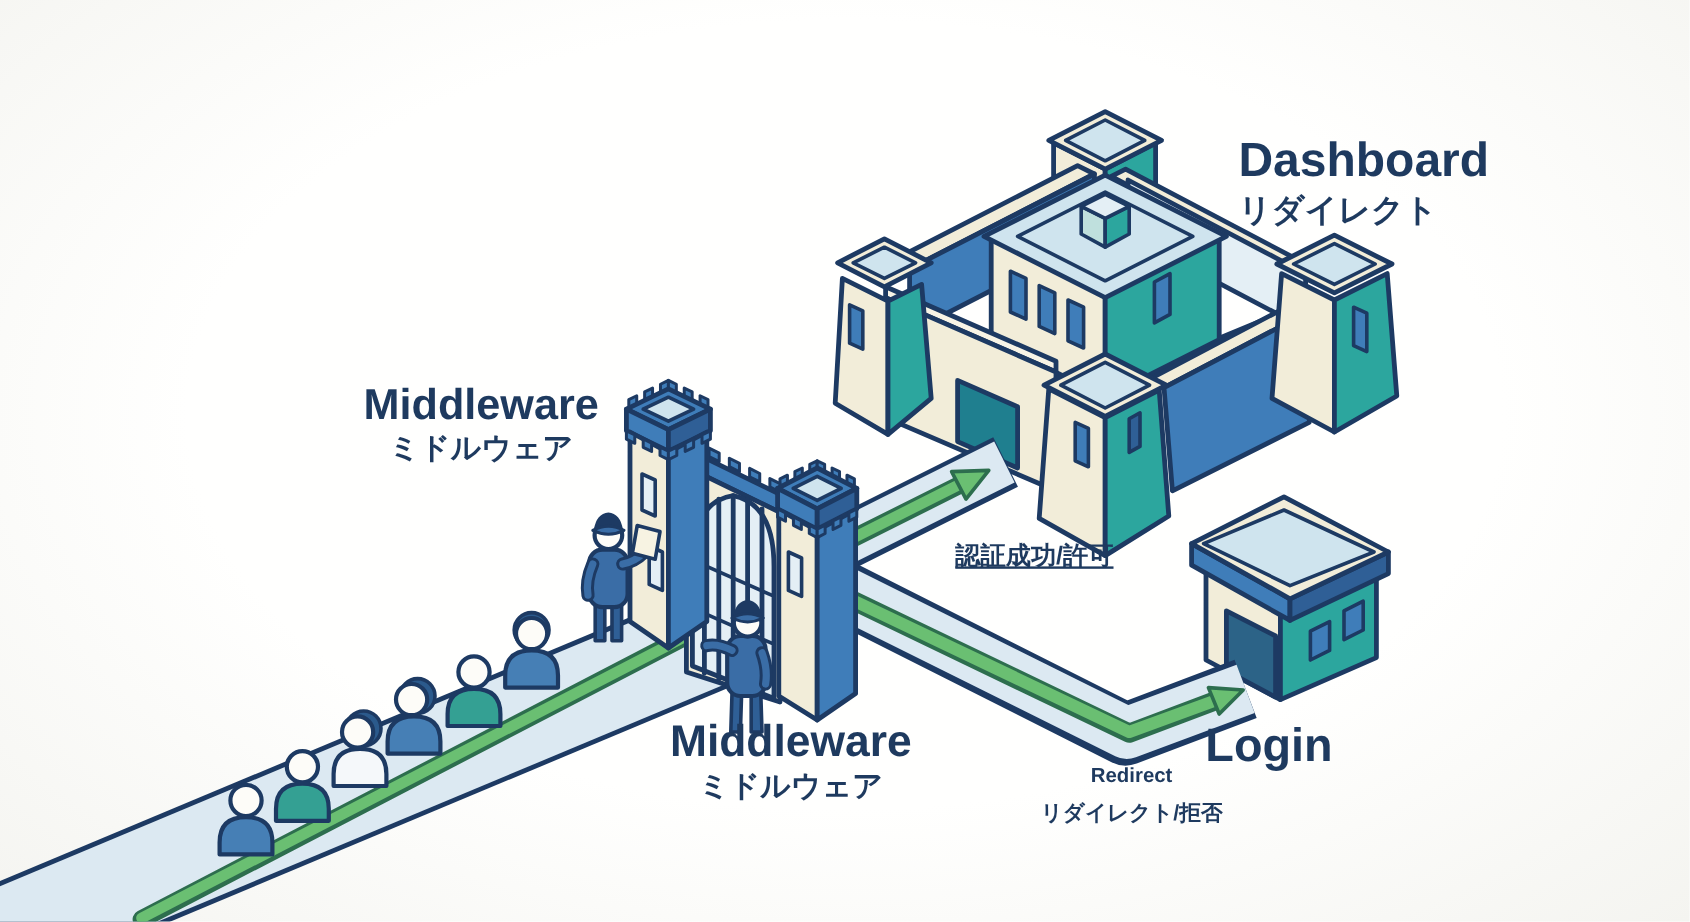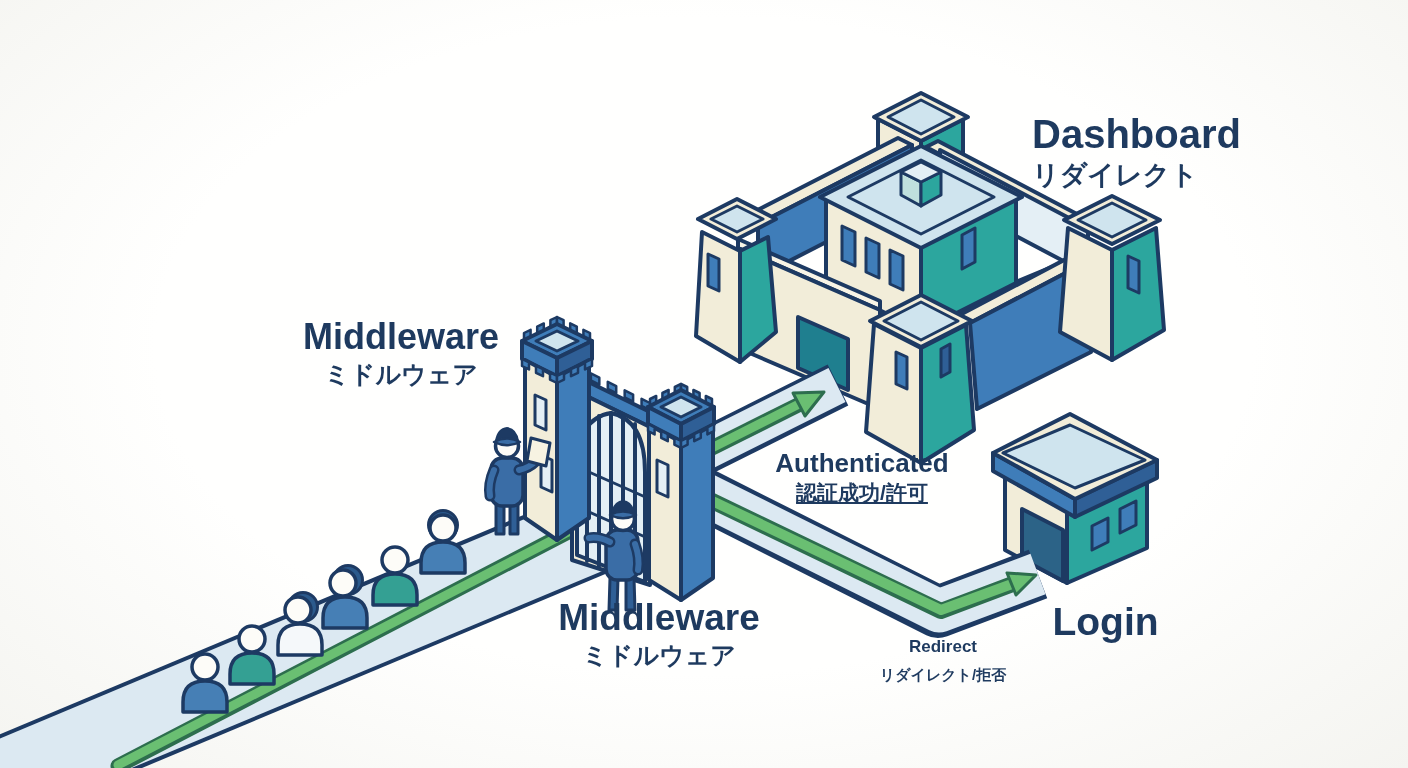--- a/index.html
+++ b/index.html
@@ -34,22 +34,22 @@
   .label .ja{display:block;margin-top:3px;}
   #lbl-dashboard{left:1032px;top:96px;width:280px;text-align:left;}
   #lbl-dashboard .en{font-size:40px;margin-top:16px;} #lbl-dashboard .ja{font-size:27px;}
   #lbl-middleware-top{left:278px;top:317px;width:246px;}
   #lbl-middleware-top .en{font-size:36px;} #lbl-middleware-top .ja{font-size:25px;}
   #lbl-middleware-bottom{left:533px;top:597px;width:252px;}
   #lbl-middleware-bottom .en{font-size:37px;} #lbl-middleware-bottom .ja{font-size:25px;}
   #lbl-authenticated{left:748px;top:449px;width:228px;}
   #lbl-authenticated .en{font-size:26px;} #lbl-authenticated .ja{font-size:21px;text-decoration:underline;}
   #lbl-redirect{left:843px;top:637px;width:200px;}
-  #lbl-redirect .en{font-size:17px;} #lbl-redirect .ja{font-size:15px;margin-top:11px;}
-  #lbl-login{left:1003px;top:600px;width:205px;}
+  #lbl-redirect .en{font-size:17px;} #lbl-redirect .ja{font-size:18px;margin-top:11px;}
+  #lbl-login{left:955px;top:600px;width:205px;}
   #lbl-login .en{font-size:39px;} #lbl-login .ja{font-size:26px;}
 </style>
 </head>
 <body>
 
 <div class="stage">
 <svg width="1408" height="768" viewBox="0 0 1408 768">
 
   <g>
 
@@ -298,21 +298,20 @@
   </div>
   <div class="label" id="lbl-middleware-top">
     <span class="en">Middleware</span>
     <span class="ja">ミドルウェア</span>
   </div>
   <div class="label" id="lbl-middleware-bottom">
     <span class="en">Middleware</span>
     <span class="ja">ミドルウェア</span>
   </div>
   <div class="label" id="lbl-authenticated">
-    <span class="en">Authenticated</span>
     <span class="ja">認証成功/許可</span>
   </div>
   <div class="label" id="lbl-redirect">
     <span class="en">Redirect</span>
     <span class="ja">リダイレクト/拒否</span>
   </div>
   <div class="label" id="lbl-login">
     <span class="en">Login</span>
   </div>
 </div>

